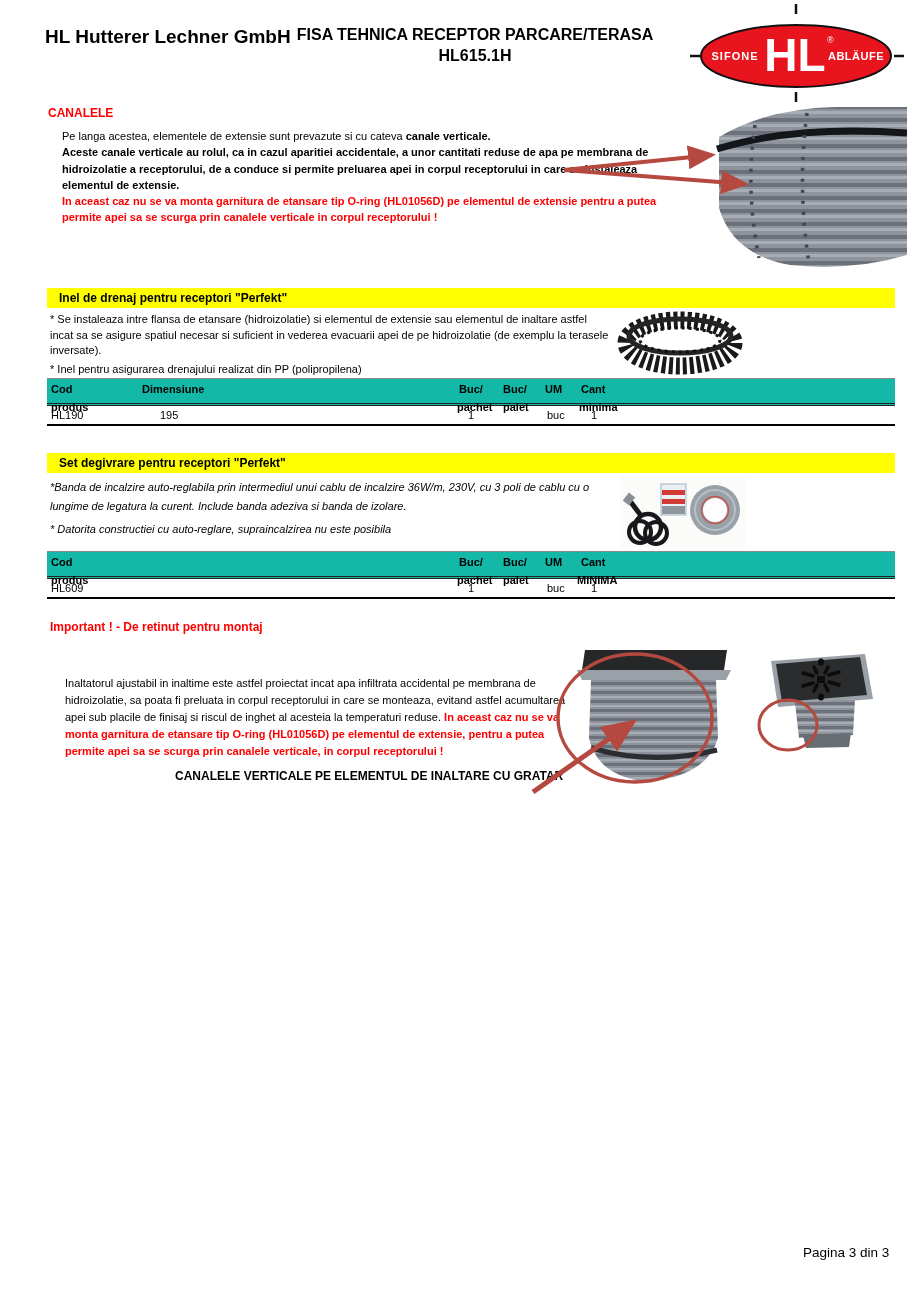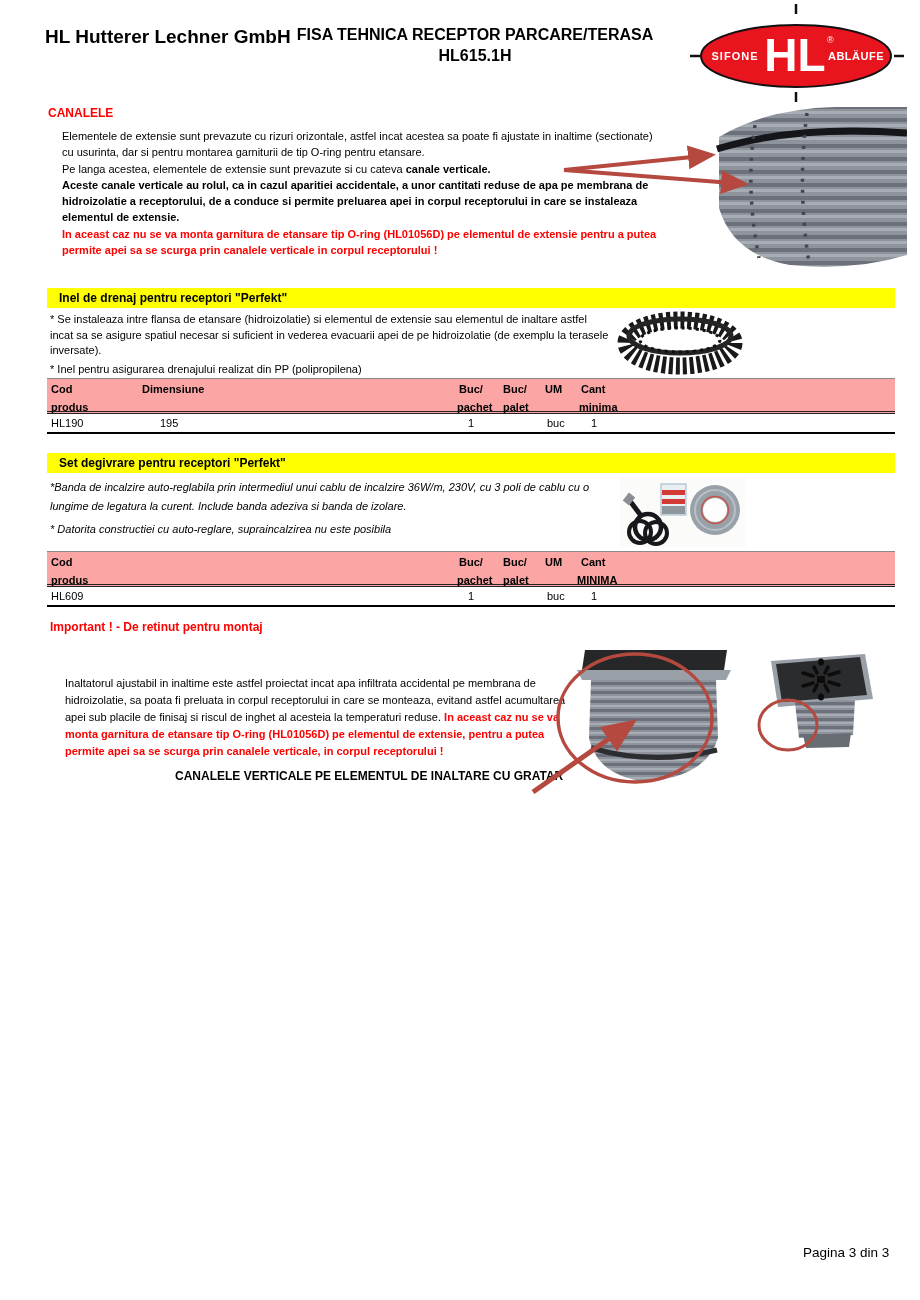--- a/index.html
+++ b/index.html
@@ -12,21 +12,21 @@
   .b{font-weight:bold;}
   .red{color:#fe0000;}
   .company{left:45px;top:26px;font-size:19px;font-weight:bold;}
   .title{left:250px;top:24px;width:450px;text-align:center;font-size:16px;font-weight:bold;line-height:21px;}
   .imp-label{left:48px;top:106px;font-size:12px;font-weight:bold;color:#fe0000;}
   .imp-text{left:62px;top:128px;width:600px;font-size:11px;line-height:16.3px;}
   .ybar{left:47px;width:848px;height:20px;background:#ffff00;font-size:12px;font-weight:bold;padding:3px 0 0 12px;box-sizing:border-box;}
   .bullets{left:50px;width:562px;font-size:11px;line-height:15.6px;}
   .bullets div{margin-bottom:3px;}
   .tbl{left:47px;width:848px;}
-  .tbl-head{position:relative;height:36px;background:#fca5a5;border-top:1px solid #8a8a8a;border-bottom:3px double #222;box-sizing:border-box;}
+  .tbl-head{position:relative;height:28px;background:#14b8a6;border-top:1px solid #8a8a8a;border-bottom:3px double #222;box-sizing:border-box;}
   .tbl-row{position:relative;height:20px;border-bottom:2px solid #000;box-sizing:border-box;}
   .hc{position:absolute;font-size:11px;font-weight:bold;white-space:nowrap;}
   .rc{position:absolute;top:3px;font-size:11px;white-space:nowrap;}
   .montaj-label{left:50px;top:620px;font-size:12px;font-weight:bold;color:#fe0000;}
   .montaj-text{left:65px;top:662px;width:505px;font-size:11px;line-height:17px;margin-top:13px;}
   .caption{left:175px;top:769px;font-size:12px;font-weight:bold;white-space:nowrap;}
   .footer{left:803px;top:1245px;font-size:13.5px;}
   svg{display:block;}
 </style>
 </head>
@@ -47,21 +47,20 @@
     <line x1="206" y1="54" x2="216" y2="54" stroke="#111" stroke-width="2.5"></line>
     <ellipse cx="108" cy="54" rx="95" ry="31" fill="#e8141e" stroke="#111" stroke-width="2"></ellipse>
     <text x="47" y="58" font-size="11" font-weight="bold" fill="#fff" text-anchor="middle" letter-spacing="1">SIFONE</text>
     <text x="107" y="69" font-size="46" font-weight="bold" fill="#fff" text-anchor="middle">HL</text>
     <text x="139" y="41" font-size="9" fill="#fff">®</text>
     <text x="168" y="58" font-size="11" font-weight="bold" fill="#fff" text-anchor="middle" letter-spacing="0.5">ABLÄUFE</text>
   </svg>
 
   <div class="abs imp-label">CANALELE</div>
   <div class="abs imp-text">
-    <div>Elementele de extensie sunt prevazute cu rizuri orizontale, astfel incat acestea sa poate fi ajustate in inaltime (sectionate) cu usurinta, dar si pentru montarea garniturii de tip O-ring pentru etansare.</div>
     <div><span>Pe langa acestea, elementele de extensie sunt prevazute si cu cateva </span><span class="b">canale verticale.</span></div>
     <div class="b">Aceste canale verticale au rolul, ca in cazul aparitiei accidentale, a unor cantitati reduse de apa pe membrana de hidroizolatie a receptorului, de a conduce si permite preluarea apei in corpul receptorului in care se instaleaza elementul de extensie.</div>
     <div class="b red"> In aceast caz nu se va monta garnitura de etansare tip O-ring (HL01056D) pe elementul de extensie pentru a putea permite apei sa se scurga prin canalele verticale in corpul receptorului !</div>
   </div>
 
   <svg class="abs" style="left:695px;top:103px;" width="212" height="168" viewBox="0 0 212 168">
     <defs>
       <pattern id="ribsA" width="212" height="13" patternUnits="userSpaceOnUse">
         <rect width="212" height="13" fill="#8e939c"></rect>
         <rect width="212" height="4" y="2" fill="#6b707a"></rect>

